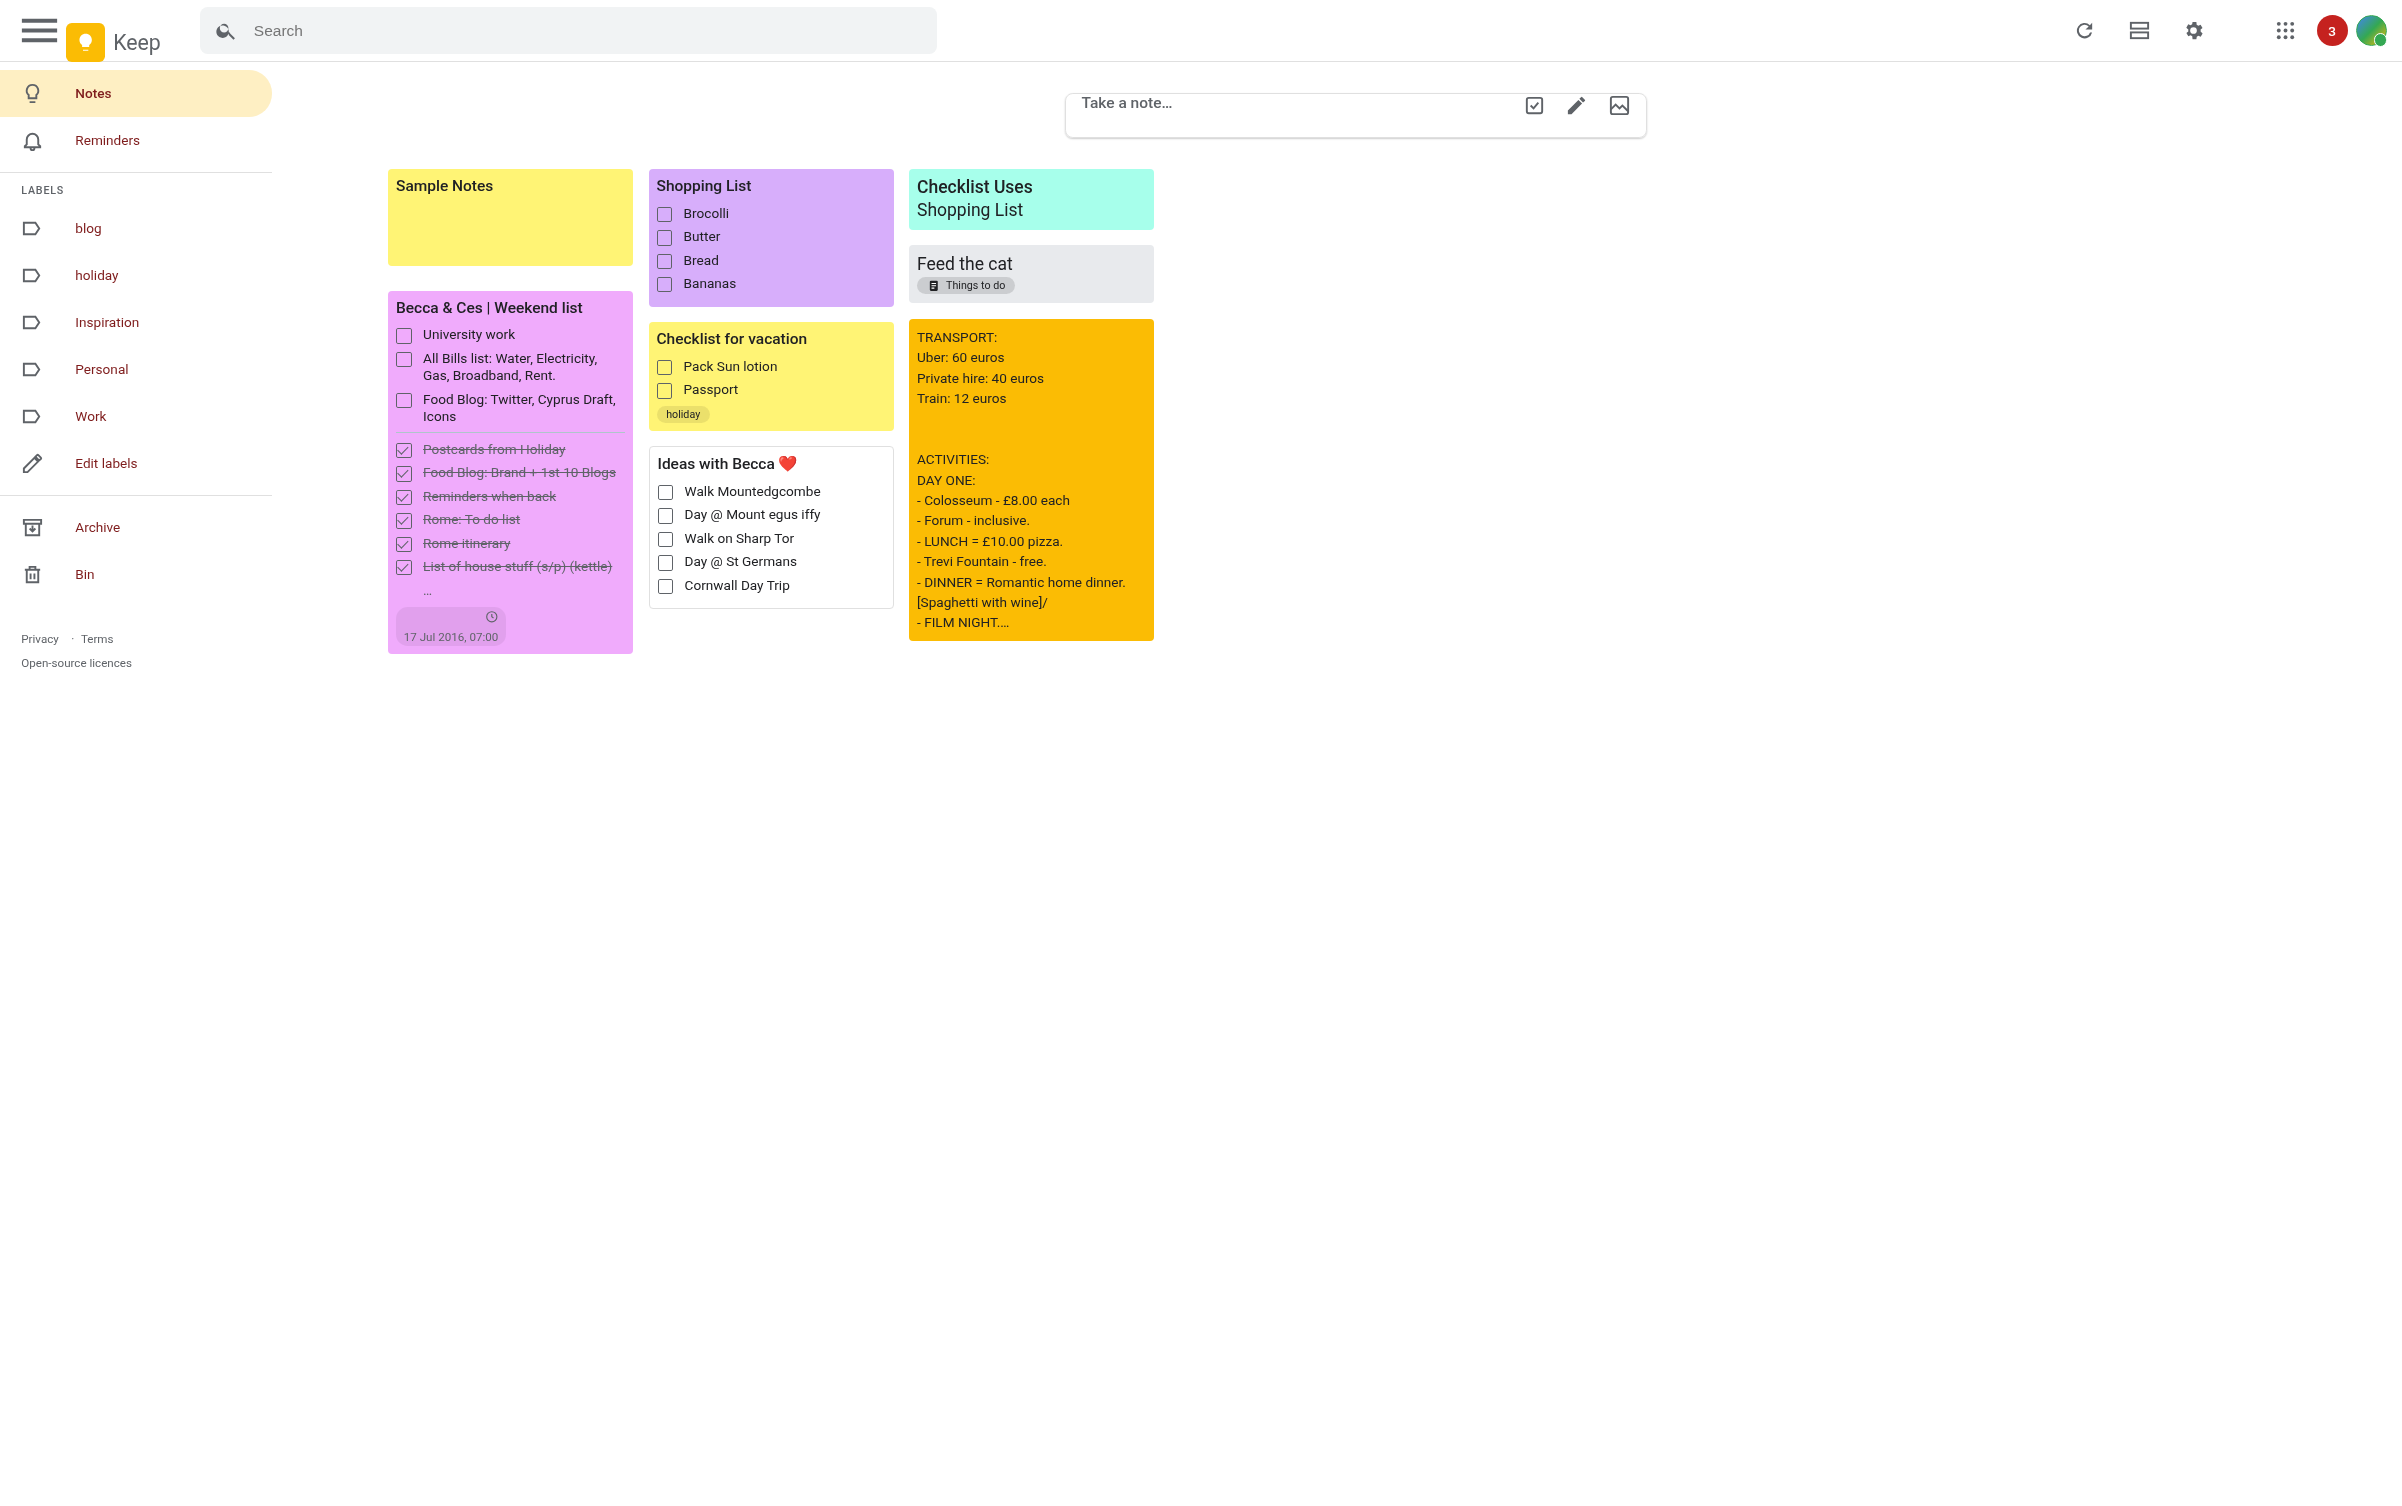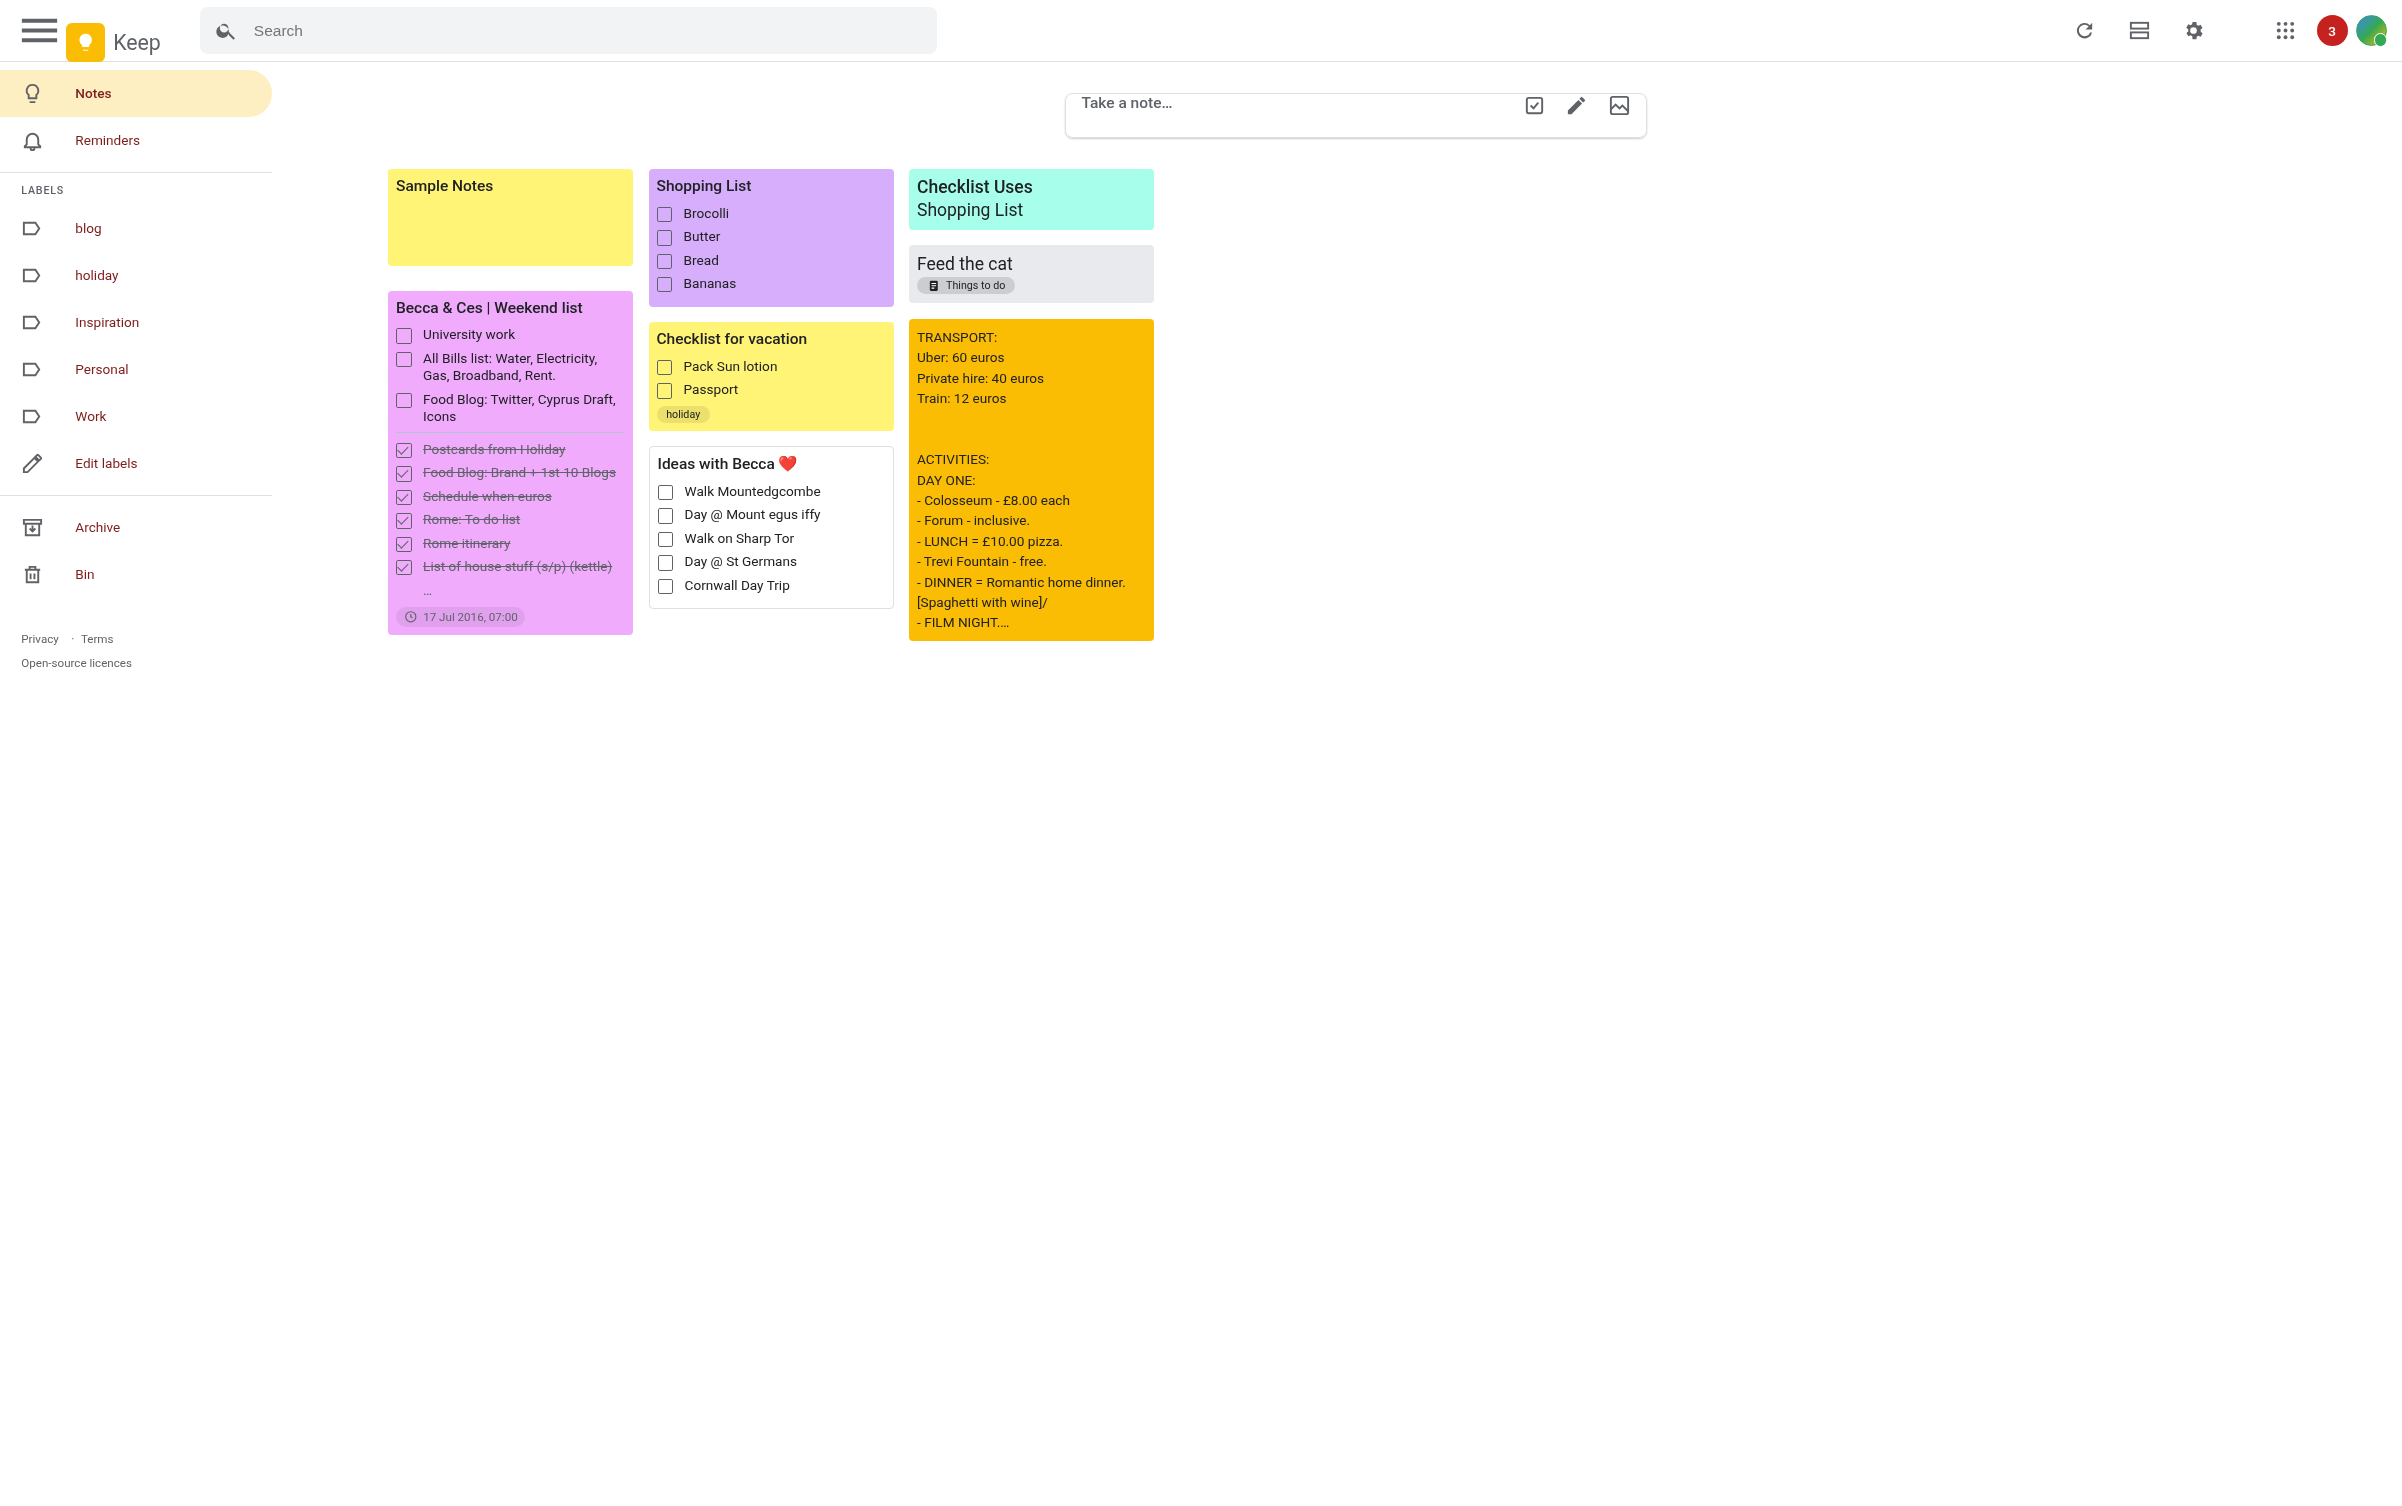--- a/index.html
+++ b/index.html
@@ -191,25 +191,25 @@
 .check-label.done { text-decoration:line-through; color:#5f6368; }
 .hr { height:1px; background:#afc5cb; margin:5.8px 0 7.8px; }
 
 .label-chip {
   display:inline-flex; align-items:flex-start;
   background:rgba(0,0,0,0.08); border-radius:11.6px;
   padding:1.9px 9.7px; font-size:10.7px; margin-top:1px;
 }
 .label-chip svg { width:13.6px; height:13.6px; margin-right:5.8px; }
 .reminder-chip {
-  display:inline-flex; align-items:flex-start; gap:5.8px;
+  display:inline-flex; align-items:flex-end; gap:5.8px;
   color:#5f6368; font-size:11.6px;
   margin-top:9.7px;
   background:rgba(0,0,0,0.06);
-  padding:2.9px 7.8px; border-radius:11.6px;
+  padding:2.9px 7.8px; border-radius:11.6px;flex-direction:column;
 }
 .reminder-chip svg { width:13.6px; height:13.6px; }
 .more { color:#5f6368; margin-left:27px; font-size:13.6px; }
 </style>
 </head>
 <body>
 
 <div class="header">
   <div class="hamburger">
     <svg viewBox="0 0 24 24" fill="currentColor">
@@ -386,21 +386,21 @@
               <div class="check-item">
                 <div class="check-box checked"></div>
                 <div class="check-label done">Postcards from Holiday</div>
               </div>
               <div class="check-item">
                 <div class="check-box checked"></div>
                 <div class="check-label done">Food Blog: Brand + 1st 10 Blogs</div>
               </div>
               <div class="check-item">
                 <div class="check-box checked"></div>
-                <div class="check-label done">Schedule when euros</div>
+                <div class="check-label done">Reminders when back</div>
               </div>
               <div class="check-item">
                 <div class="check-box checked"></div>
                 <div class="check-label done">Rome: To do list</div>
               </div>
               <div class="check-item">
                 <div class="check-box checked"></div>
                 <div class="check-label done">Rome itinerary</div>
               </div>
               <div class="check-item">

